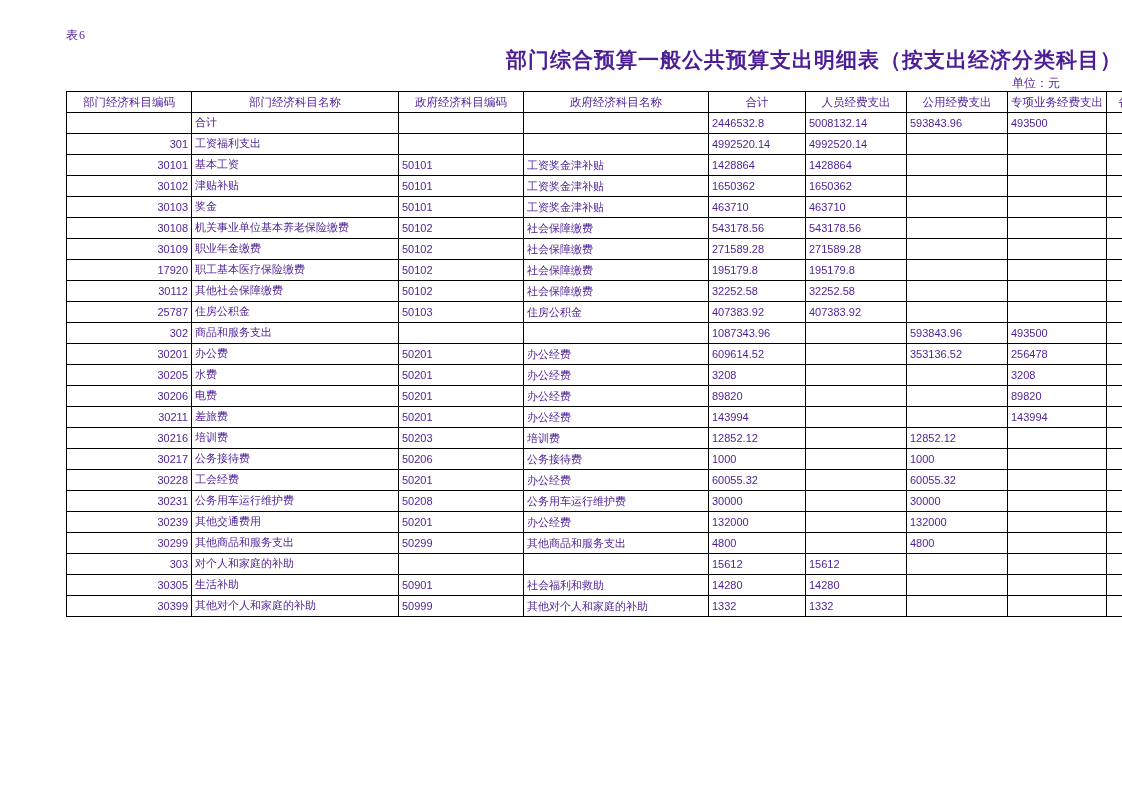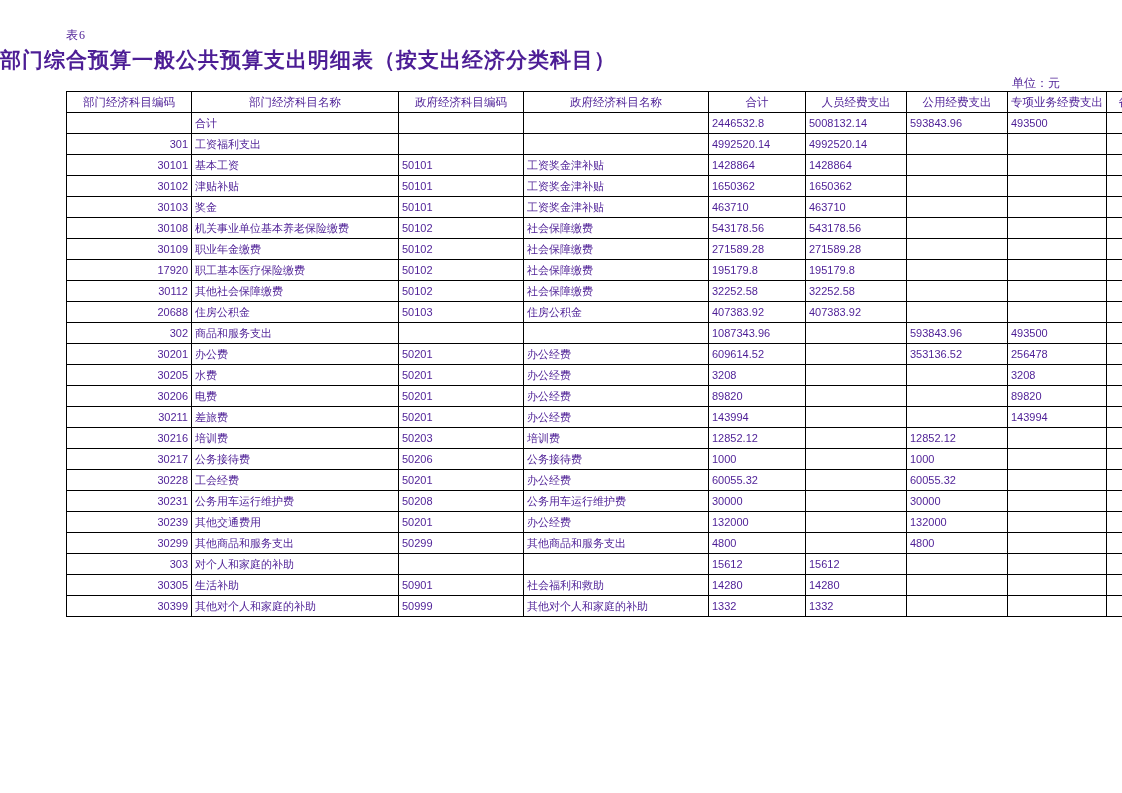--- a/index.html
+++ b/index.html
@@ -23,21 +23,21 @@
     top: 27px;
     font-size: 12px;
     font-family: "Liberation Serif", serif;
     letter-spacing: 1px;
   }
   .doc-title {
     position: absolute;
     left: 0;
     right: 0;
     top: 46px;
-    text-align: left;
+    text-align: right;
     font-size: 21px;
     font-weight: bold;
     font-family: "Liberation Serif", serif;
     letter-spacing: 1px;
   }
   .unit-label {
     position: absolute;
     right: 62px;
     top: 75px;
     font-size: 12px;
@@ -60,21 +60,21 @@
     font-size: 11px;
     line-height: 19px;
     overflow: hidden;
     white-space: nowrap;
   }
   table.budget thead th {
     text-align: center;
     font-size: 11.5px;
   }
   .c-code  { width: 118px; text-align: right; padding-left: 8px; }
-  .c-name  { width: 200px; text-align: left; padding-left: 8px; }
+  .c-name  { width: 200px; text-align: left; padding-left: 8px; font-family: Liberation Mono, monospace; }
   .c-gcode { width: 118px; text-align: left; padding-left: 8px; }
   .c-gname { width: 178px; text-align: left; padding-left: 8px; }
   .c-total { width: 90px;  text-align: left; padding-left: 4px; }
   .c-per   { width: 94px;  text-align: left; padding-left: 4px; }
   .c-pub   { width: 94px;  text-align: left; padding-left: 4px; }
   .c-spec  { width: 92px;  text-align: left; padding-left: 4px; }
   .c-rem   { width: 40px;  text-align: left; }
   .indent { padding-left: 22px; }
 </style>
 </head>
@@ -194,21 +194,21 @@
           <td class="c-name">其他社会保障缴费</td>
           <td class="c-gcode">50102</td>
           <td class="c-gname">社会保障缴费</td>
           <td class="c-total">32252.58</td>
           <td class="c-per">32252.58</td>
           <td class="c-pub"></td>
           <td class="c-spec"></td>
           <td class="c-rem"></td>
         </tr>
         <tr>
-          <td class="c-code indent">20688</td>
+          <td class="c-code indent">25787</td>
           <td class="c-name">住房公积金</td>
           <td class="c-gcode">50103</td>
           <td class="c-gname">住房公积金</td>
           <td class="c-total">407383.92</td>
           <td class="c-per">407383.92</td>
           <td class="c-pub"></td>
           <td class="c-spec"></td>
           <td class="c-rem"></td>
         </tr>
         <tr>

